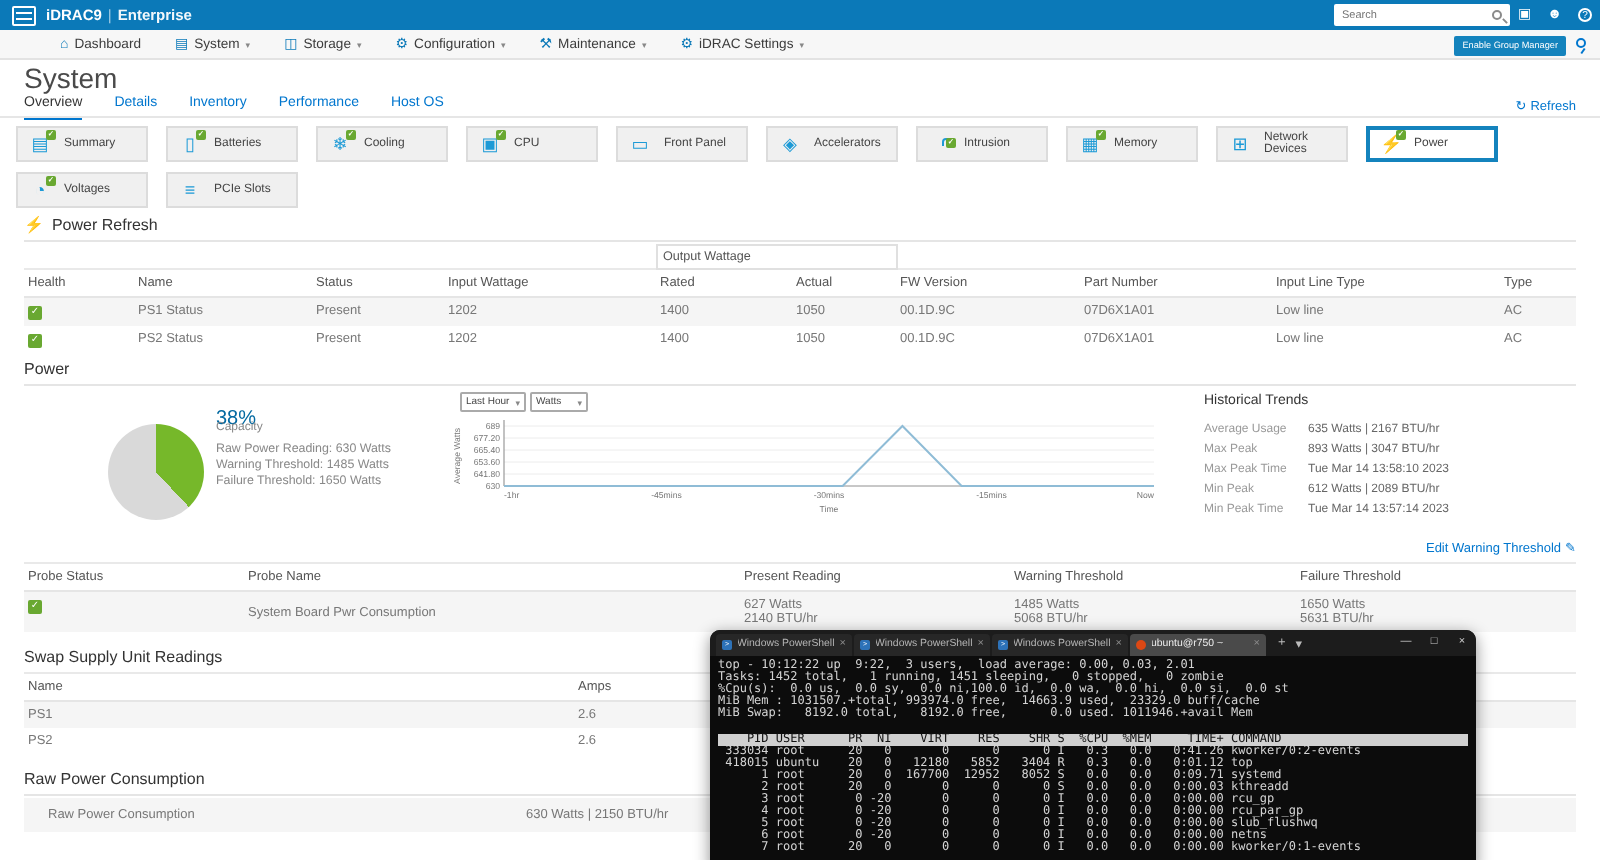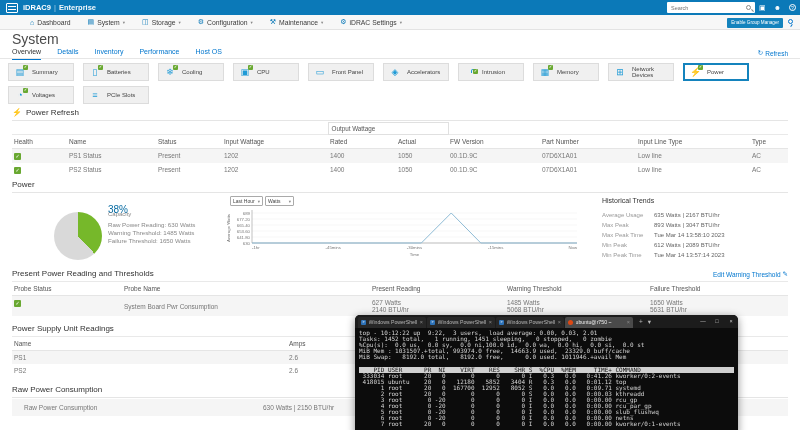--- a/index.html
+++ b/index.html
@@ -354,23 +354,20 @@
   </div>
   <div class="ht-row" style="top:242px">
     <span class="hl">Min Peak</span>
     <span class="hv">612 Watts | 2089 BTU/hr</span>
   </div>
   <div class="ht-row" style="top:252px">
     <span class="hl">Min Peak Time</span>
     <span class="hv">Tue Mar 14 13:57:14 2023</span>
   </div>
 
-  <div class="sec-head" style="top:269px">
-    <span>Present Power Reading and Thresholds</span>
-  </div>
   <span class="edit-link">
     <span>Edit Warning Threshold</span>
     <span>✎</span>
   </span>
   <table style="position:absolute;left:12px;top:281px;width:776px">
     <colgroup>
         <col style="width:110px">
         <col style="width:248px">
         <col style="width:135px">
         <col style="width:143px">
@@ -397,21 +394,21 @@
           </td>
       <td>
             <div>1650 Watts</div>
             <div>5631 BTU/hr</div>
           </td>
     </tr>
   </tbody>
     </table>
 
   <div class="sec-head" style="top:324px">
-    <span>Power Supply Unit Readings</span>
+    <span>Swap Supply Unit Readings</span>
   </div>
   <table style="position:absolute;left:12px;top:336px;width:776px">
     <colgroup>
         <col style="width:275px">
         <col style="width:501px">
       </colgroup>
     <tbody>
         <tr>
       <th>Name</th>
       <th>Amps</th>

